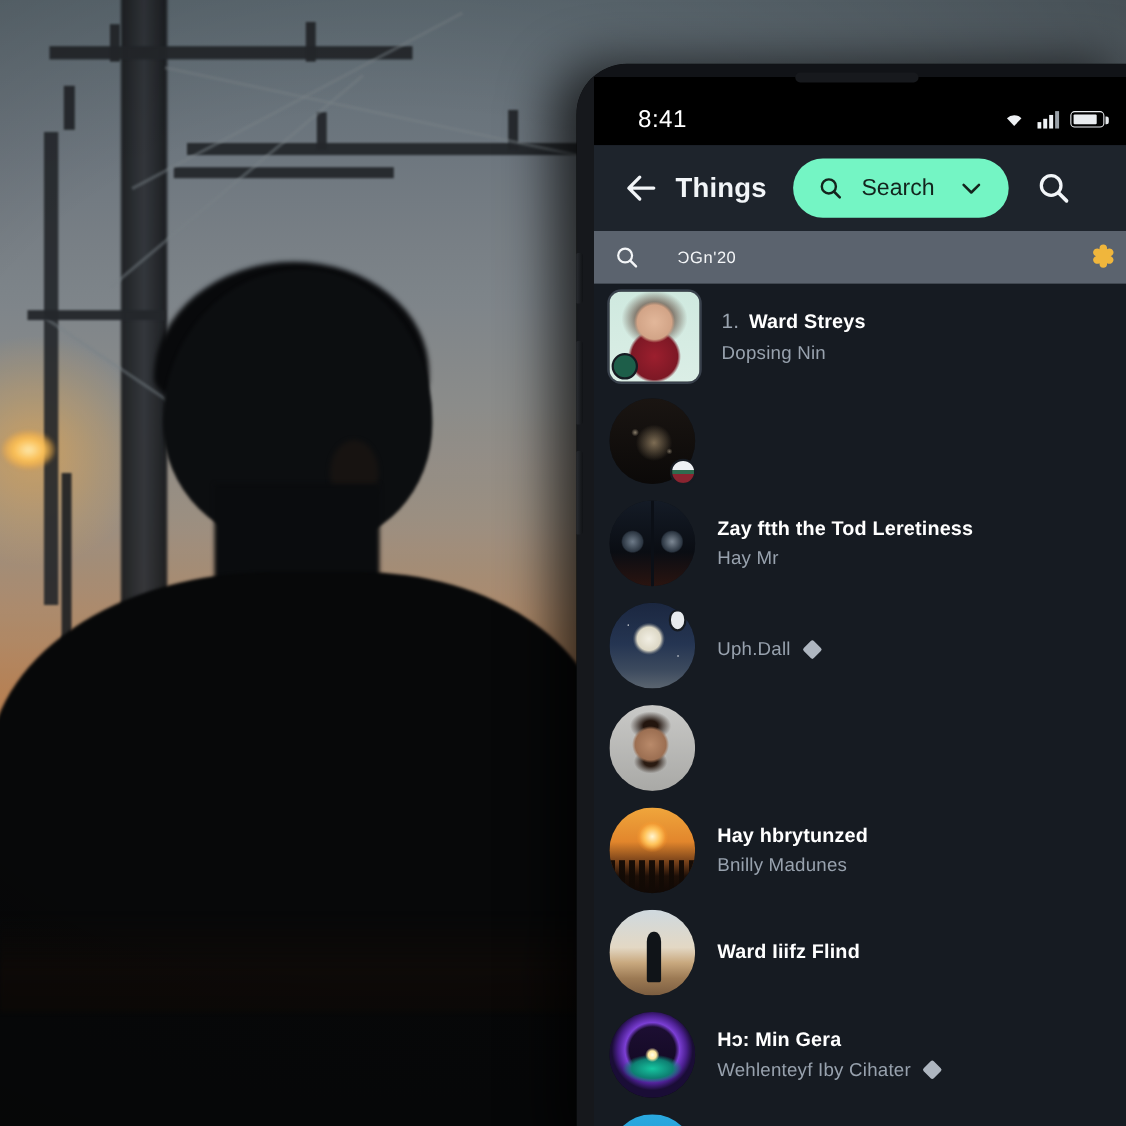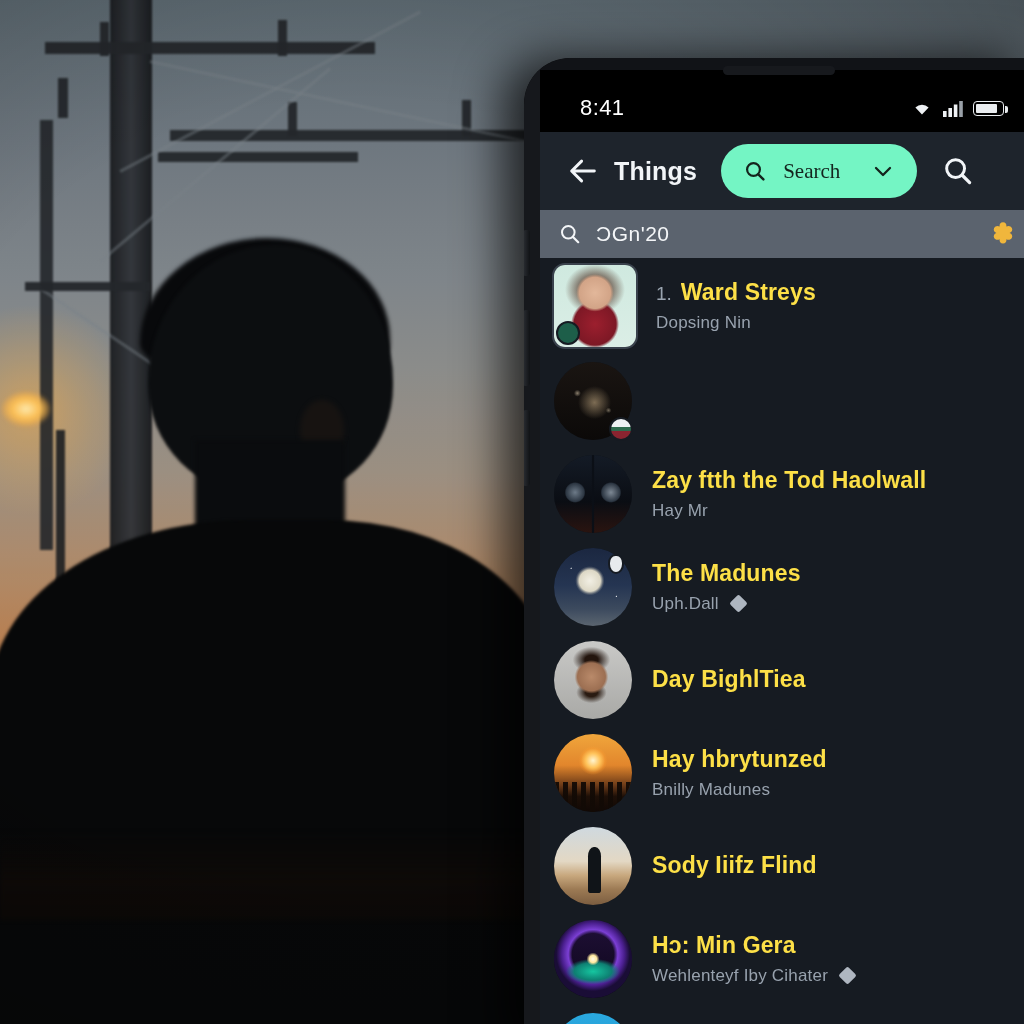--- a/index.html
+++ b/index.html
@@ -154,36 +154,36 @@
     color:#f2f5f8; font-size:25px; font-weight:700; letter-spacing:0.2px;
     white-space:nowrap;
   }
   #search-pill {
     flex:1 1 auto; margin-left:10px; margin-right:6px;
     height:54px; border-radius:27px;
     background:#74f5c4;
     display:flex; align-items:center; gap:16px;
     padding:0 22px;
     max-width:196px;
-    font-family:Liberation Serif, serif;
   }
   #search-pill-label {
     color:#13241d; font-size:21px; font-weight:500; flex:1 1 auto;
     white-space:nowrap;
   }
   #header-search-btn { width:34px; height:34px; flex:0 0 auto; margin-left:4px; }
 
   
   #querybar {
     height:48px; background:#5b636e;
     display:flex; align-items:center; padding:0 16px 0 18px; gap:14px;
   }
   #query-text {
-    color:#f4f6f8; font-size:21px; letter-spacing:0.5px; flex:1 1 auto;
+    color:#f4f6f8; font-size:15px; letter-spacing:0.5px; flex:1 1 auto;
     white-space:nowrap;
+    margin-left:20px;
   }
   #filter-star { width:30px; height:30px; flex:0 0 auto; }
 
   
   #list {
     background:#161b22; height:calc(100% - 188px);
     overflow:hidden; position:relative;
   }
   .row {
     display:flex; align-items:center; gap:20px;
@@ -204,21 +204,21 @@
   .badge {
     position:absolute; right:-1px; bottom:-1px;
     width:24px; height:24px; border-radius:50%;
     border:2px solid #161b22;
   }
   .row.first .badge { left:2px; bottom:2px; right:auto; background:#1d5e49; }
   .texts { flex:1 1 auto; min-width:0; }
   .title-line { display:flex; align-items:baseline; gap:9px; }
   .rank { color:#9aa4b0; font-size:19px; font-weight:400; }
   .title {
-    color:#fde047; font-size:23px; font-weight:700; letter-spacing:0.15px;
+    color:#ffffff; font-size:18px; font-weight:700; letter-spacing:0.15px;
     white-space:nowrap; overflow:hidden; text-overflow:clip;
   }
   .sub-line { display:flex; align-items:center; gap:13px; margin-top:7px; }
   .subtitle {
     color:#98a2ae; font-size:17px; font-weight:400; letter-spacing:0.2px;
     white-space:nowrap;
   }
   .diamond {
     width:13px; height:13px; background:#aeb6c0;
     transform:rotate(45deg); border-radius:2px; flex:0 0 auto;
@@ -428,56 +428,50 @@
       </div>
 
       <div class="row">
         <div class="thumb-wrap">
           <div class="thumb">
             <div class="art-two-panel"></div>
           </div>
         </div>
         <div class="texts">
           <div class="title-line">
-            <span class="title">Zay ftth the Tod Haolwall</span>
+            <span class="title">Zay ftth the Tod Leretiness</span>
           </div>
           <div class="sub-line">
             <span class="subtitle">Hay Mr</span>
           </div>
         </div>
       </div>
 
       <div class="row">
         <div class="thumb-wrap">
           <div class="thumb">
             <div class="art-moon"></div>
           </div>
           <div class="badge badge-moon" style="right:8px; bottom:auto; top:6px;"></div>
         </div>
         <div class="texts">
-          <div class="title-line">
-            <span class="title">The Madunes</span>
-          </div>
           <div class="sub-line">
             <span class="subtitle">Uph.Dall</span>
             <span class="diamond"></span>
           </div>
         </div>
       </div>
 
       <div class="row">
         <div class="thumb-wrap">
           <div class="thumb">
             <div class="art-man-beard"></div>
           </div>
         </div>
         <div class="texts">
-          <div class="title-line">
-            <span class="title">Day BighlTiea</span>
-          </div>
         </div>
       </div>
 
       <div class="row">
         <div class="thumb-wrap">
           <div class="thumb">
             <div class="art-sunset-crowd"></div>
           </div>
         </div>
         <div class="texts">
@@ -491,21 +485,21 @@
       </div>
 
       <div class="row">
         <div class="thumb-wrap">
           <div class="thumb">
             <div class="art-standing-man"></div>
           </div>
         </div>
         <div class="texts">
           <div class="title-line">
-            <span class="title">Sody Iiifz Flind</span>
+            <span class="title">Ward Iiifz Flind</span>
           </div>
         </div>
       </div>
 
       <div class="row">
         <div class="thumb-wrap">
           <div class="thumb">
             <div class="art-orb"></div>
           </div>
         </div>

